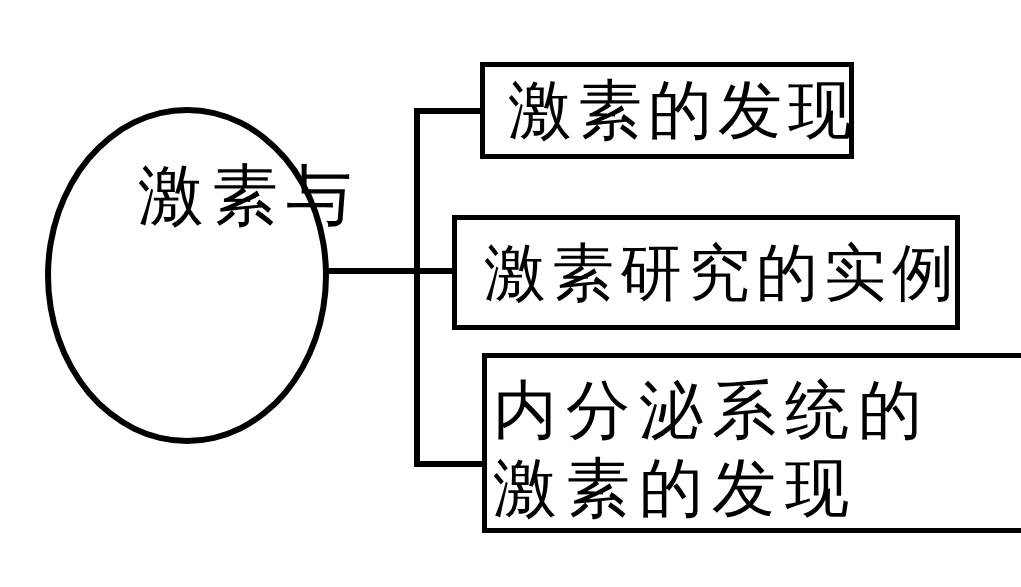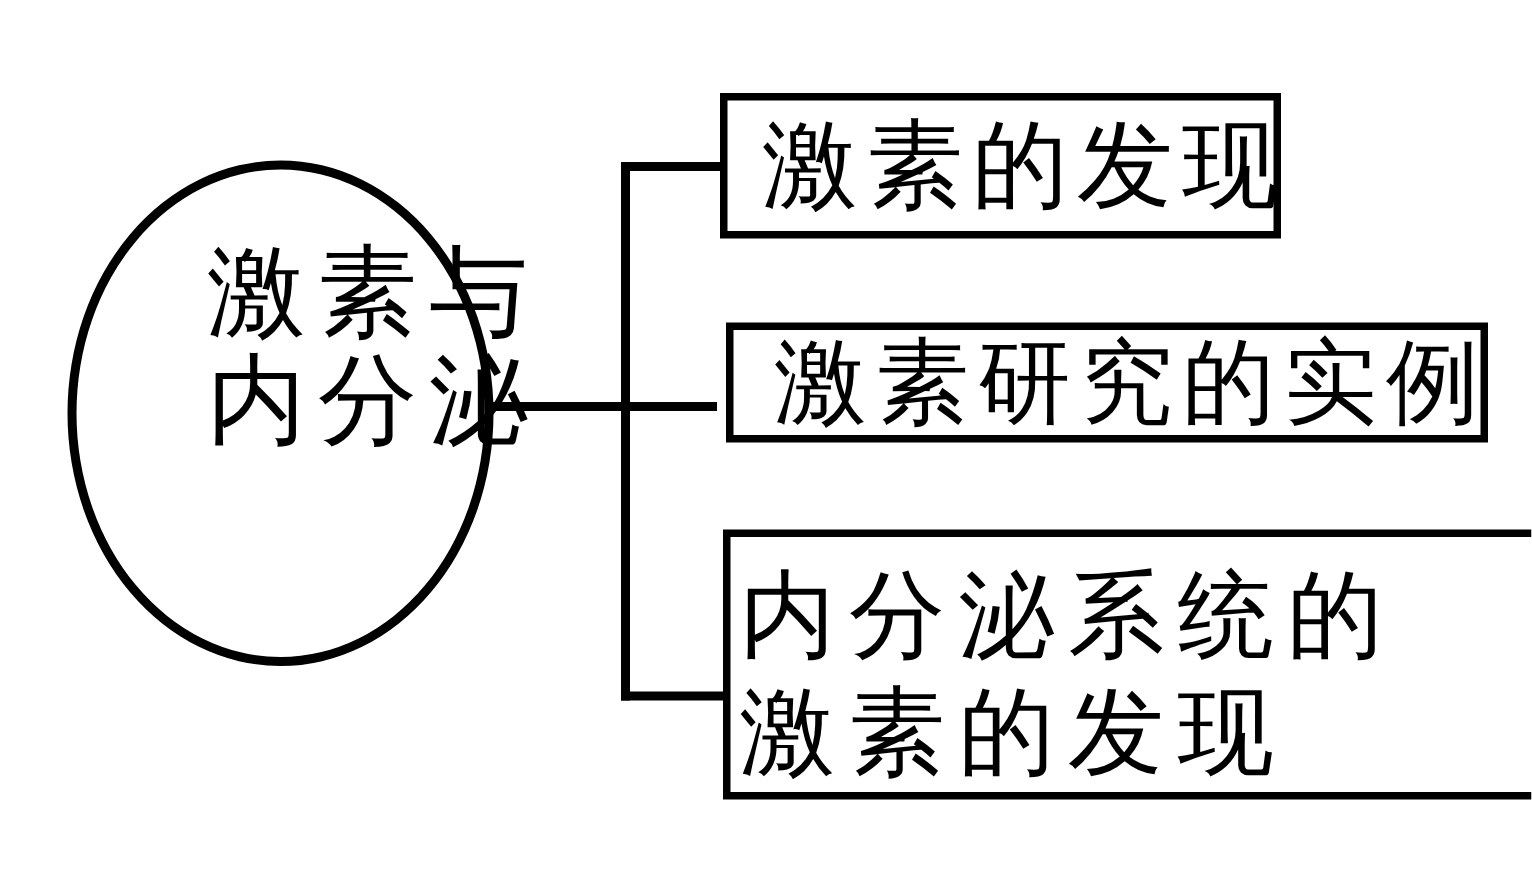--- a/index.html
+++ b/index.html
@@ -53,38 +53,37 @@
     border: 5px solid #000000;
     box-sizing: border-box;
     background: #ffffff;
     display: flex;
     align-items: center;
     justify-content: center;
     white-space: nowrap;
     padding-left: 32px;
   }
   .box-1 { left: 480px; top: 62px;  width: 374px; height: 97px;  font-size: 64px; letter-spacing: 6px; }
-  .box-2 { left: 484px; top: 215px; width: 508px; height: 80px;  font-size: 62px; letter-spacing: 6px; text-align: center; }
+  .box-2 { left: 452px; top: 215px; width: 508px; height: 115px;  font-size: 62px; letter-spacing: 6px; text-align: center; }
   .box-3 {
     left: 482px; top: 353px; width: 552px; height: 180px;
     font-size: 64px; letter-spacing: 9px;
     display: block;
     padding: 14px 0 0 6px;
     line-height: 78px;
   }
 </style>
 </head>
 <body>
 
 <div id="stage">
 
   <div class="ellipse"></div>
   <div class="root-label">
     <div>激素与</div>
-    <div>内分泌</div>
   </div>
 
   <div class="line line-root"></div>
   <div class="line line-trunk"></div>
   <div class="line line-top"></div>
   <div class="line line-bottom"></div>
 
   <div class="box box-1">
     <span>激素的发现</span>
   </div>

